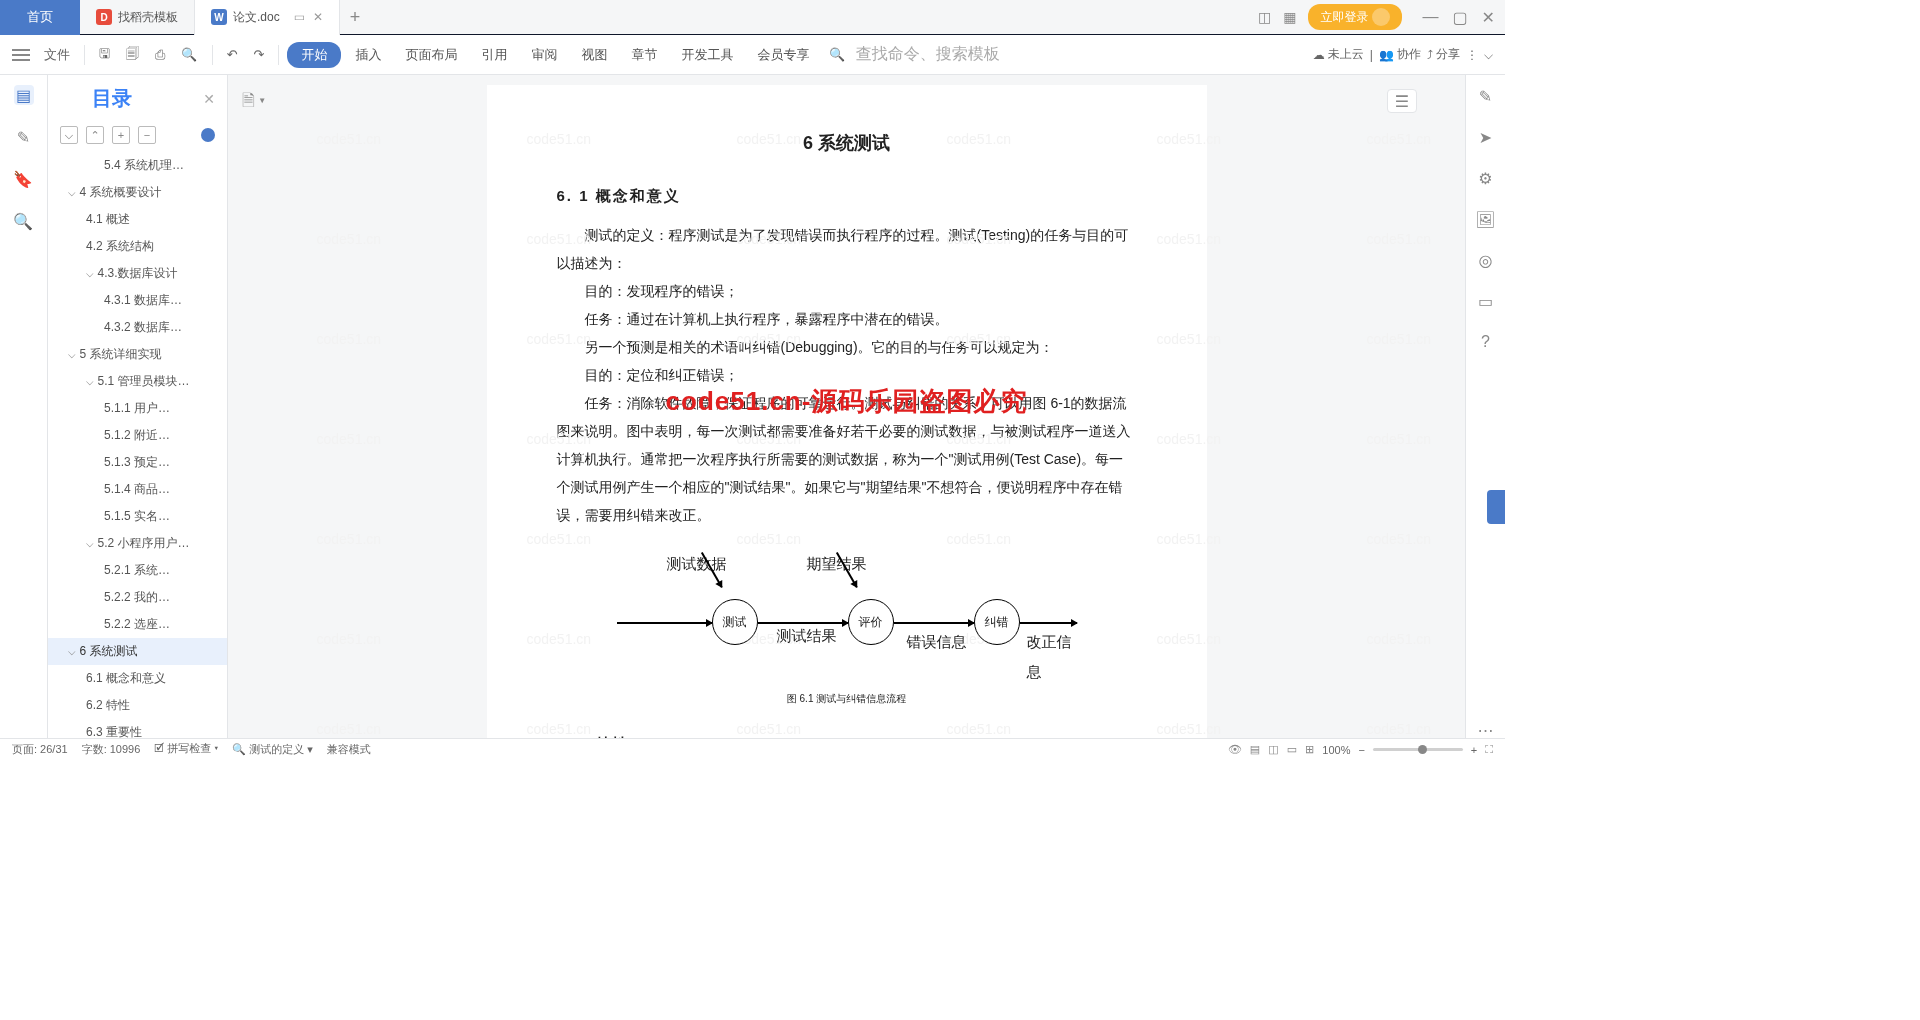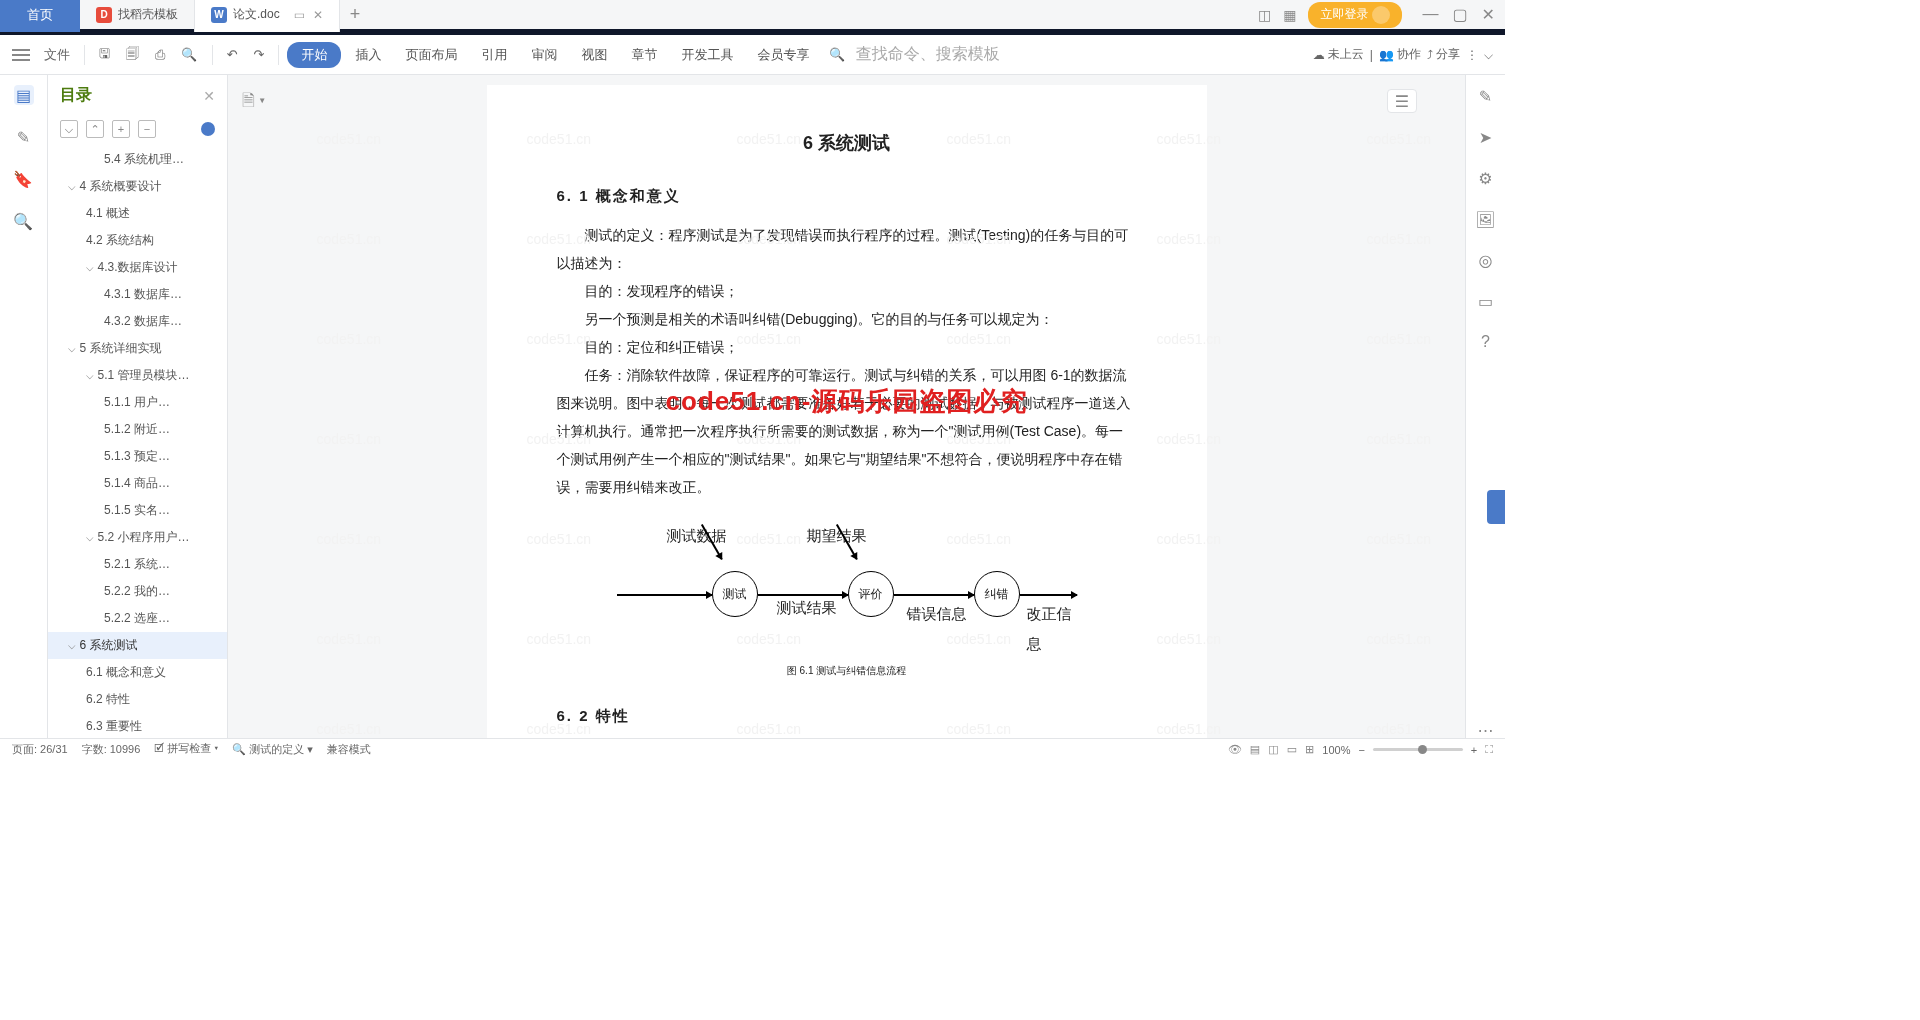--- a/index.html
+++ b/index.html
@@ -1,19 +1,19 @@
 <!DOCTYPE html>
 <html><head>
 <meta charset="utf-8">
 <style>
 * { margin: 0; padding: 0; box-sizing: border-box; font-family: "Microsoft YaHei", sans-serif; }
 body { background: #fff; width: 1505px; height: 760px; overflow: hidden; position: relative; }
 
 
-.tab-bar { height: 35px; background: #f5f6f7; display: flex; align-items: center; border-bottom: 6px solid #0f172a; }
+.tab-bar { height: 35px; background: #f5f6f7; display: flex; align-items: center; border-bottom: 1px solid #0f172a; }
 .tab-home { width: 80px; height: 35px; background: #4a7ac8; color: #fff; display: flex; align-items: center; justify-content: center; font-size: 13px; }
 .tab { height: 35px; padding: 0 16px; display: flex; align-items: center; gap: 6px; font-size: 12px; color: #555; border-right: 1px solid #e3e5e8; position: relative; }
 .tab.active { background: #fff; }
 .tab-icon-d { width: 16px; height: 16px; background: #e74c3c; border-radius: 3px; display: flex; align-items: center; justify-content: center; color: #fff; font-size: 10px; font-weight: bold; }
 .tab-icon-w { width: 16px; height: 16px; background: #4a7ac8; border-radius: 3px; display: flex; align-items: center; justify-content: center; color: #fff; font-size: 10px; font-weight: bold; }
 .tab-controls { display: flex; gap: 8px; margin-left: 8px; color: #999; }
 .tab-add { width: 30px; text-align: center; color: #888; font-size: 18px; }
 .tab-bar-right { margin-left: auto; display: flex; align-items: center; gap: 12px; padding-right: 10px; }
 .tab-bar-right .ticon { color: #888; font-size: 14px; }
 .login-btn { background: #f9b22b; color: #fff; padding: 4px 12px; border-radius: 12px; font-size: 12px; display: flex; align-items: center; gap: 4px; }
@@ -34,21 +34,21 @@
 
 
 .main { display: flex; height: calc(100% - 95px); }
 .left-bar { width: 48px; background: #fff; border-right: 1px solid #e3e5e8; display: flex; flex-direction: column; align-items: center; padding-top: 10px; gap: 22px; }
 .left-bar .licon { width: 20px; height: 20px; color: #888; display: flex; align-items: center; justify-content: center; font-size: 16px; }
 .left-bar .licon.active { color: #4a7ac8; background: #e8f0fc; border-radius: 4px; padding: 2px; }
 
 
 .outline { width: 180px; background: #fff; border-right: 1px solid #e3e5e8; display: flex; flex-direction: column; font-size: 12px; }
 .outline-header { padding: 10px 12px; display: flex; align-items: center; justify-content: space-between; }
-.outline-title { font-size: 16px; font-weight: bold; color: #4d7c0f; }
+.outline-title { font-size: 20px; font-weight: bold; color: #3b82f6; margin-left: 32px; }
 .outline-close { color: #aaa; font-size: 14px; }
 .outline-tools { padding: 4px 12px 8px; display: flex; gap: 8px; align-items: center; }
 .otool { width: 18px; height: 18px; border: 1px solid #bbb; display: flex; align-items: center; justify-content: center; font-size: 11px; color: #888; border-radius: 2px; }
 .odot { width: 14px; height: 14px; background: #4a7ac8; border-radius: 50%; margin-left: auto; }
 .outline-list { flex: 1; overflow-y: auto; padding-bottom: 10px; }
 .oitem { padding: 5px 12px; color: #555; white-space: nowrap; overflow: hidden; text-overflow: ellipsis; cursor: pointer; display: flex; align-items: center; }
 .oitem.lvl1 { padding-left: 20px; }
 .oitem.lvl2 { padding-left: 38px; }
 .oitem.lvl3 { padding-left: 56px; }
 .oitem.active { background: #e8f0fc; color: #333; }
@@ -298,20 +298,21 @@
           <div class="wm-bg" style="left: 40px; top: 630px;">code51.cn</div>
           <div class="wm-bg" style="left: 250px; top: 630px;">code51.cn</div>
           <div class="wm-bg" style="left: 460px; top: 630px;">code51.cn</div>
           <div class="wm-bg" style="left: 670px; top: 630px;">code51.cn</div>
           <div class="wm-bg" style="left: 880px; top: 630px;">code51.cn</div>
         </div>
       <div class="doc-h1">6 系统测试</div>
       <div class="doc-h2">6. 1 概念和意义</div>
       <p class="doc-p">测试的定义：程序测试是为了发现错误而执行程序的过程。测试(Testing)的任务与目的可以描述为：</p>
       <p class="doc-p2">目的：发现程序的错误；</p>
+      <p class="doc-p2">任务：通过在计算机上执行程序，暴露程序中潜在的错误。</p>
       <p class="doc-p2">另一个预测是相关的术语叫纠错(Debugging)。它的目的与任务可以规定为：</p>
       <p class="doc-p2">目的：定位和纠正错误；</p>
       <p class="doc-p2">任务：消除软件故障，保证程序的可靠运行。测试与纠错的关系，可以用图 6-1的数据流图来说明。图中表明，每一次测试都需要准备好若干必要的测试数据，与被测试程序一道送入计算机执行。通常把一次程序执行所需要的测试数据，称为一个"测试用例(Test Case)。每一个测试用例产生一个相应的"测试结果"。如果它与"期望结果"不想符合，便说明程序中存在错误，需要用纠错来改正。</p>
       <div class="watermark-overlay">code51.cn-源码乐园盗图必究</div>
 
       <div class="diagram">
         <div class="dlabel" style="left:50px;top:0">测试数据</div>
         <div class="dlabel" style="left:190px;top:0">期望结果</div>
         <div class="darrow" style="left:75px;top:20px;width:40px;transform:rotate(60deg)"></div>
         <div class="darrow" style="left:210px;top:20px;width:40px;transform:rotate(60deg)"></div>

